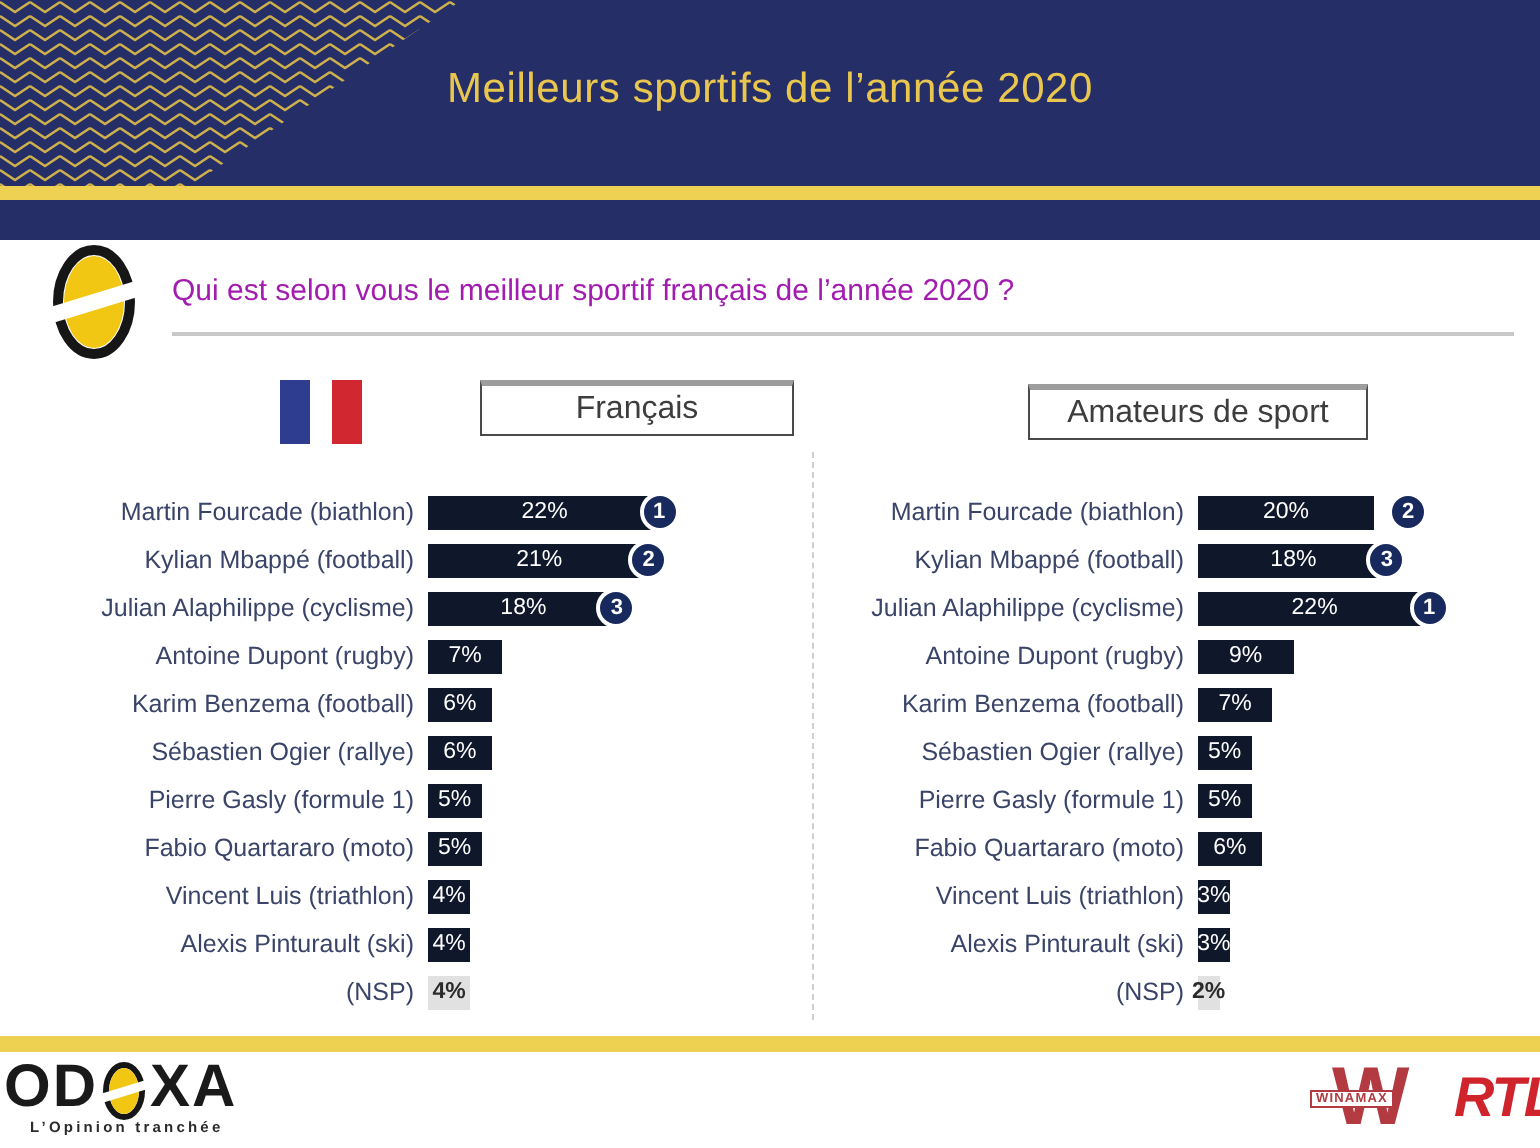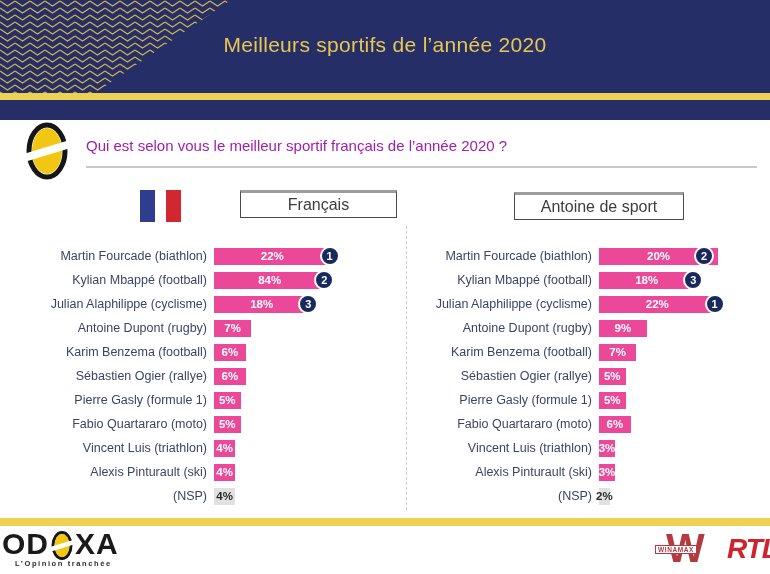--- a/index.html
+++ b/index.html
@@ -34,21 +34,21 @@
        border-left:1px dashed #cfcfcf;}
 
   
   .panel{position:absolute;top:244px;width:360px;}
   .panel-left{left:30px;}
   .panel-right{left:415px;}
   .row{display:flex;align-items:center;height:24px;}
   .row-label{width:177px;text-align:right;padding-right:7px;font-size:12.5px;
        color:#3a4468;white-space:nowrap;}
   .bar-wrap{position:relative;height:17px;flex:1;}
-  .bar{height:17px;background:#ec4899;color:#ffffff;font-size:11.5px;font-weight:700;
+  .bar{height:17px;background:#0f172a;color:#ffffff;font-size:11.5px;font-weight:400;
        display:flex;align-items:center;justify-content:center;overflow:visible;
        white-space:nowrap;}
   .bar.nsp{background:#e1e1e1;color:#2b2b2b;font-weight:600;}
   .badge{position:absolute;top:50%;transform:translateY(-50%);width:16px;height:16px;
        border-radius:50%;background:#18295e;border:2px solid #ffffff;color:#ffffff;
        font-size:11px;font-weight:700;display:flex;align-items:center;justify-content:center;}
 
   
   .footer-strip{position:absolute;left:0;top:518px;width:770px;height:8px;background:#efd152;}
   .odoxa{position:absolute;left:2px;top:527px;display:flex;align-items:center;
@@ -92,39 +92,39 @@
 </div>
 <div class="q-text">Qui est selon vous le meilleur sportif français de l’année 2020 ?</div>
 <div class="q-line"></div>
 
 <div class="flag">
   <div class="b"></div>
     <div class="w"></div>
     <div class="r"></div>
 </div>
 <div class="hdr-box hdr-left">Français</div>
-<div class="hdr-box hdr-right">Antoine de sport</div>
+<div class="hdr-box hdr-right">Amateurs de sport</div>
 
 <div class="divider"></div>
 
 <div class="panel panel-left">
     <div class="row">
       <div class="row-label">Martin Fourcade (biathlon)</div>
       <div class="bar-wrap">
         <div class="bar" style="width: 116.6px;">
           <span class="bar-value">22%</span>
         </div>
         <div class="badge" style="left: 105.6px;">1</div>
       </div>
     </div>
     <div class="row">
       <div class="row-label">Kylian Mbappé (football)</div>
       <div class="bar-wrap">
         <div class="bar" style="width: 111.3px;">
-          <span class="bar-value">84%</span>
+          <span class="bar-value">21%</span>
         </div>
         <div class="badge" style="left: 100.3px;">2</div>
       </div>
     </div>
     <div class="row">
       <div class="row-label">Julian Alaphilippe (cyclisme)</div>
       <div class="bar-wrap">
         <div class="bar" style="width: 95.4px;">
           <span class="bar-value">18%</span>
         </div>
@@ -193,21 +193,21 @@
         <div class="bar nsp" style="width: 21.2px;">
           <span class="bar-value">4%</span>
         </div>
       </div>
     </div>
   </div>
 <div class="panel panel-right">
     <div class="row">
       <div class="row-label">Martin Fourcade (biathlon)</div>
       <div class="bar-wrap">
-        <div class="bar" style="width: 119px;">
+        <div class="bar" style="width: 88px;">
           <span class="bar-value">20%</span>
         </div>
         <div class="badge" style="left: 95px;">2</div>
       </div>
     </div>
     <div class="row">
       <div class="row-label">Kylian Mbappé (football)</div>
       <div class="bar-wrap">
         <div class="bar" style="width: 95.4px;">
           <span class="bar-value">18%</span>

